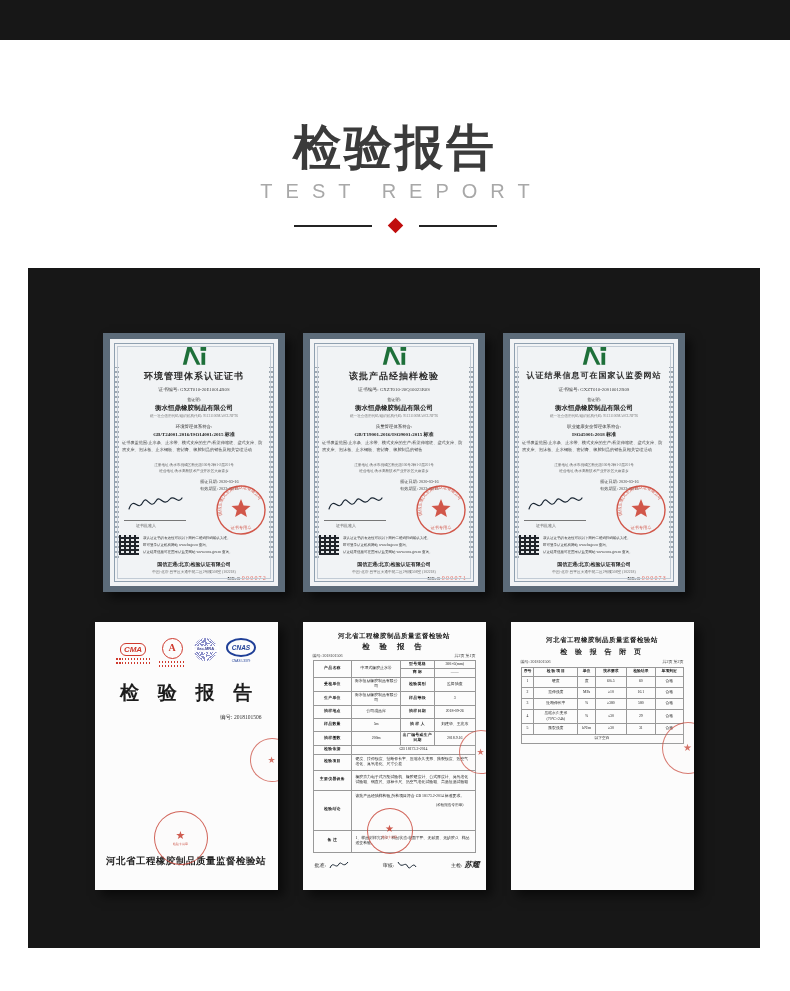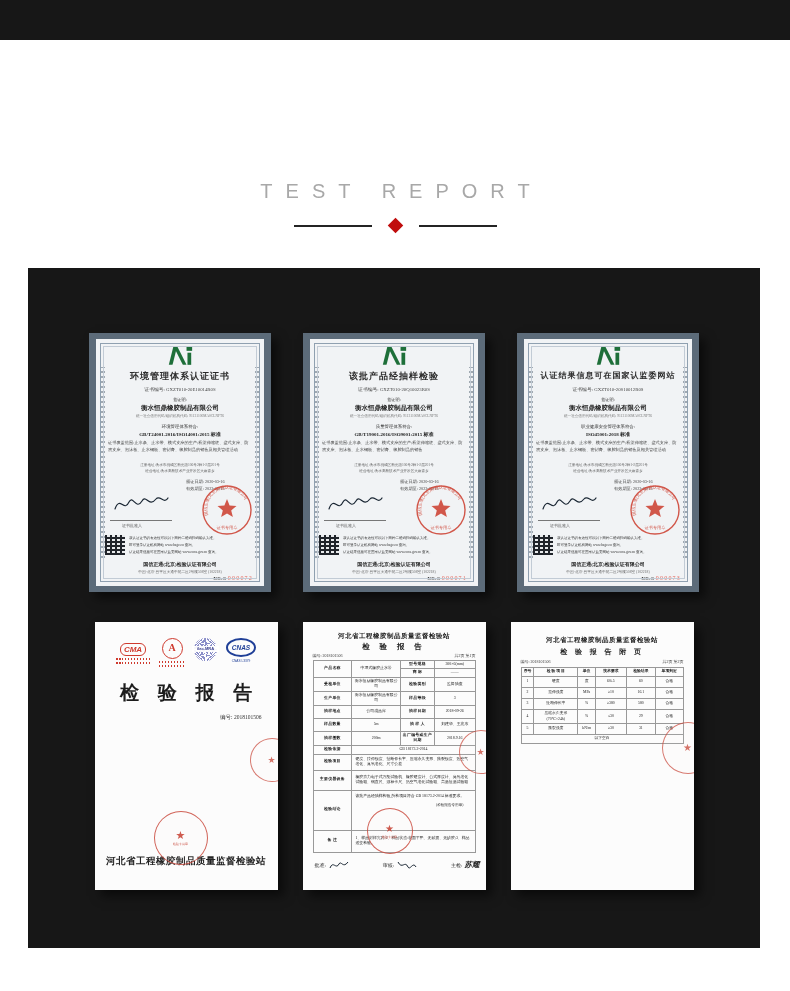--- a/index.html
+++ b/index.html
@@ -14,21 +14,21 @@
   .hero-sub { position:absolute; top:140px; left:0; width:100%; text-align:center;
               font-size:20px; color:#a8a8a8; letter-spacing:13px; padding-left:13px; }
   .hero-divider { position:absolute; top:180px; left:0; width:100%; display:flex;
                   justify-content:center; align-items:center; gap:18px; }
   .hero-line { width:78px; height:2px; background:#242424; }
   .hero-diamond { width:11px; height:11px; background:#c00d0d; transform:rotate(45deg); }
 
   
   .panel { position:absolute; top:268px; left:28px; width:732px; height:680px; background:#171717; }
   .row { position:absolute; left:0; width:100%; display:flex; justify-content:center; }
-  .row1 { top:65px; gap:32px; }
+  .row1 { top:65px; gap:18px; }
   .row2 { top:354px; gap:25px; }
 
   
   .cert { width:182px; height:259px; background:#5c6b79; padding:6px 7px;
           box-shadow:6px 6px 10px rgba(0,0,0,.55); }
   .cert-paper { position:relative; width:100%; height:100%; background:#f1f3f5; overflow:hidden;
                 font-family:"Liberation Serif","DejaVu Serif",serif; color:#333; }
   .cert-paper::before { content:""; position:absolute; inset:4px; border:1px solid #8fa0b0; pointer-events:none; }
   .cert-paper::after  { content:""; position:absolute; inset:7px; border:1px solid #c2cbd5; pointer-events:none; }
   .orn { position:absolute; top:28px; bottom:28px; width:4px; opacity:.55;
@@ -132,20 +132,21 @@
   .p2 .rr { height:11px; } .p2 .rr4 { height:14px; } .p2 .ft { height:9px; }
 
   .seal-edge { opacity:.85; }
 </style>
 </head>
 <body>
 
 <div class="topbar"></div>
 
 <div class="hero">
+  <div class="hero-title">检验报告</div>
   <div class="hero-sub">TEST REPORT</div>
   <div class="hero-divider">
     <div class="hero-line"></div>
     <div class="hero-diamond"></div>
     <div class="hero-line"></div>
   </div>
 </div>
 
 <div class="panel">
 

